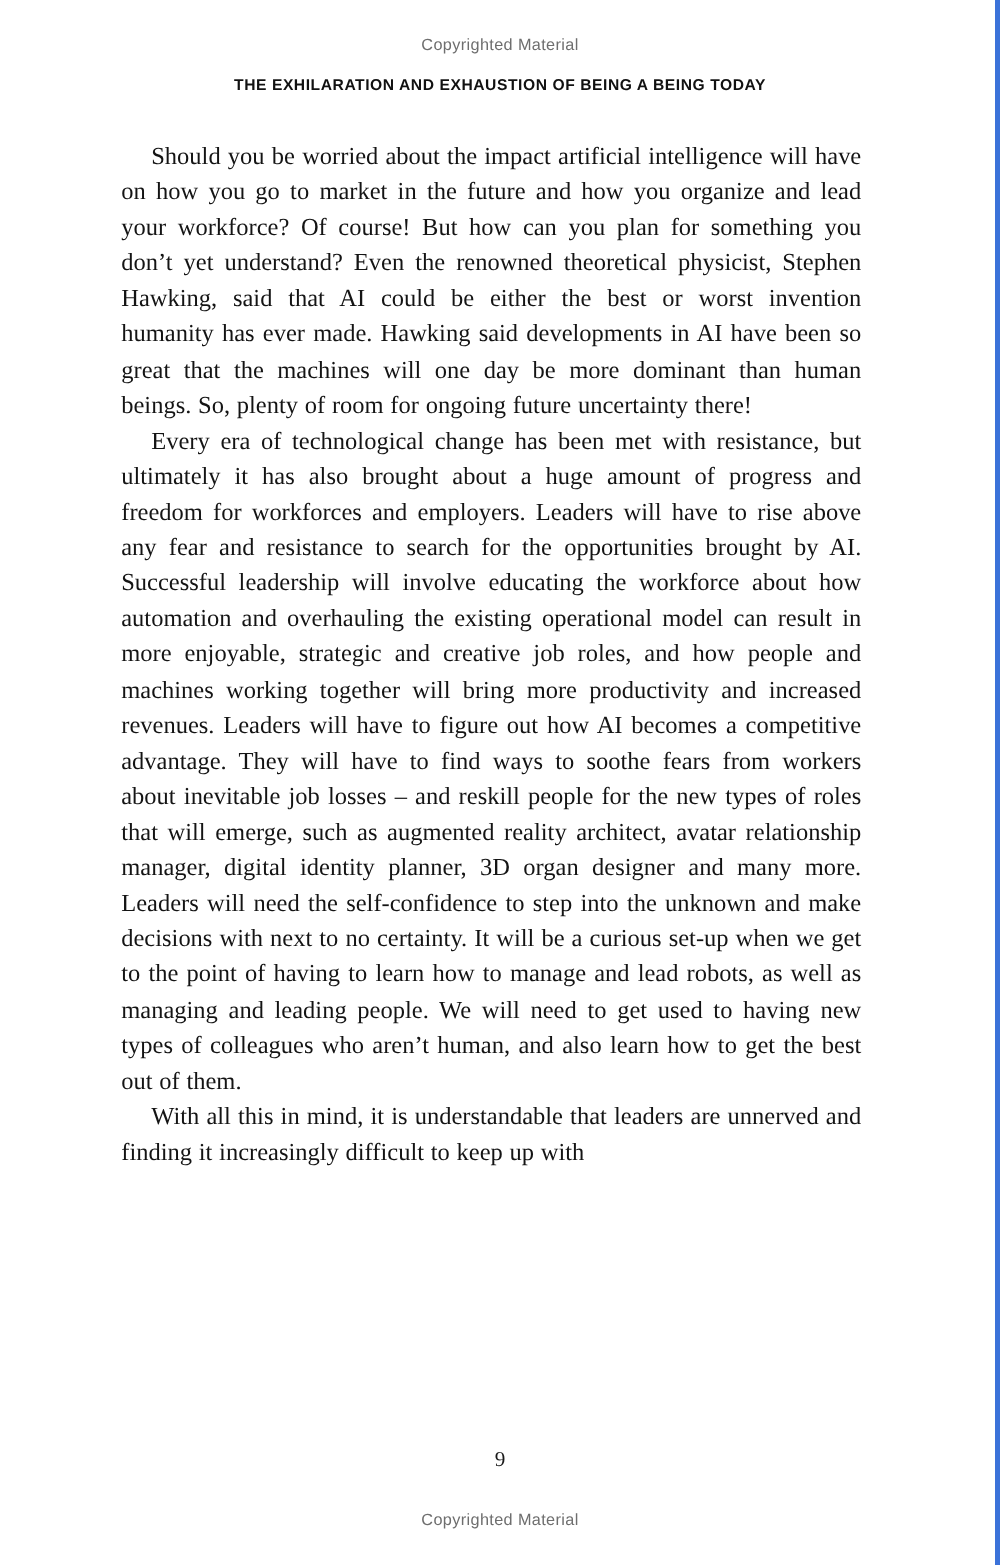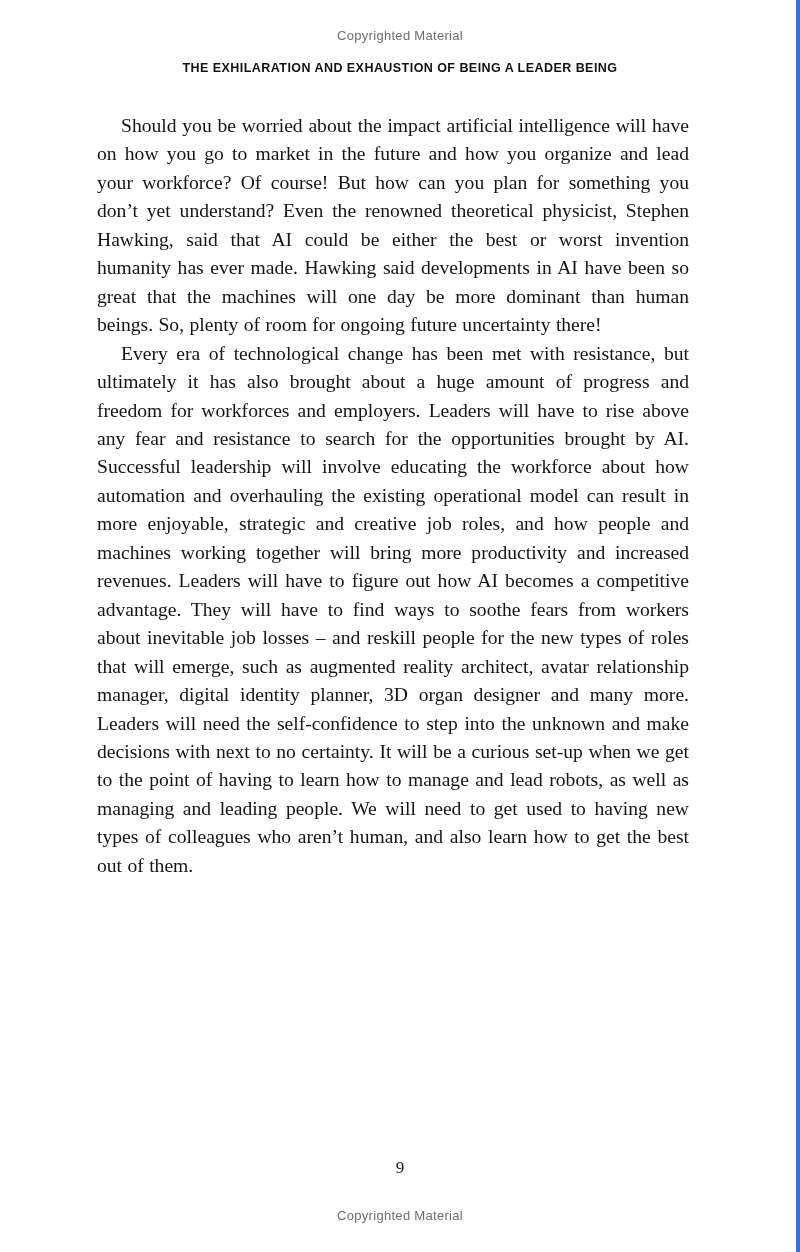--- a/index.html
+++ b/index.html
@@ -80,25 +80,26 @@
     background: #3b72d9;
   }
 </style>
 </head>
 <body>
 
 <div class="page">
 
   <div class="copyright top">Copyrighted Material</div>
 
-  <div class="running-header">THE EXHILARATION AND EXHAUSTION OF BEING A LEADER BEING</div>
+  <div class="running-header">THE EXHILARATION AND EXHAUSTION OF BEING A BEING TODAY</div>
 
   <div class="body-text">
     <p>Should you be worried about the impact artificial intelligence will have on how you go to market in the future and how you organize and lead your workforce? Of course! But how can you plan for something you don’t yet understand? Even the renowned theoretical physicist, Stephen Hawking, said that AI could be either the best or worst invention humanity has ever made. Hawking said developments in AI have been so great that the machines will one day be more dominant than human beings. So, plenty of room for ongoing future uncertainty there!</p>
     <p>Every era of technological change has been met with resistance, but ultimately it has also brought about a huge amount of progress and freedom for workforces and employers. Leaders will have to rise above any fear and resistance to search for the opportunities brought by AI. Successful leadership will involve educating the workforce about how automation and overhauling the existing operational model can result in more enjoyable, strategic and creative job roles, and how people and machines working together will bring more productivity and increased revenues. Leaders will have to figure out how AI becomes a competitive advantage. They will have to find ways to soothe fears from workers about inevitable job losses – and reskill people for the new types of roles that will emerge, such as augmented reality architect, avatar relationship manager, digital identity planner, 3D organ designer and many more. Leaders will need the self-confidence to step into the unknown and make decisions with next to no certainty. It will be a curious set-up when we get to the point of having to learn how to manage and lead robots, as well as managing and leading people. We will need to get used to having new types of colleagues who aren’t human, and also learn how to get the best out of them.</p>
+    <p>With all this in mind, it is understandable that leaders are unnerved and finding it increasingly difficult to keep up with</p>
   </div>
 
   <div class="page-number">9</div>
 
   <div class="copyright bottom">Copyrighted Material</div>
 
   <div class="edge-bar" style="background: rgb(59, 114, 217);"></div>
 
 </div>
 

